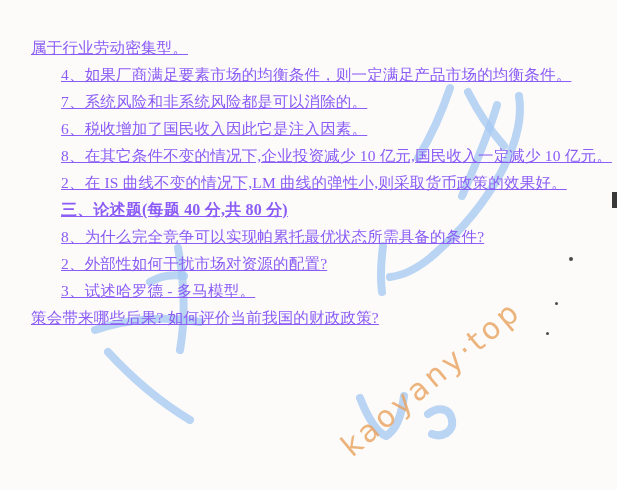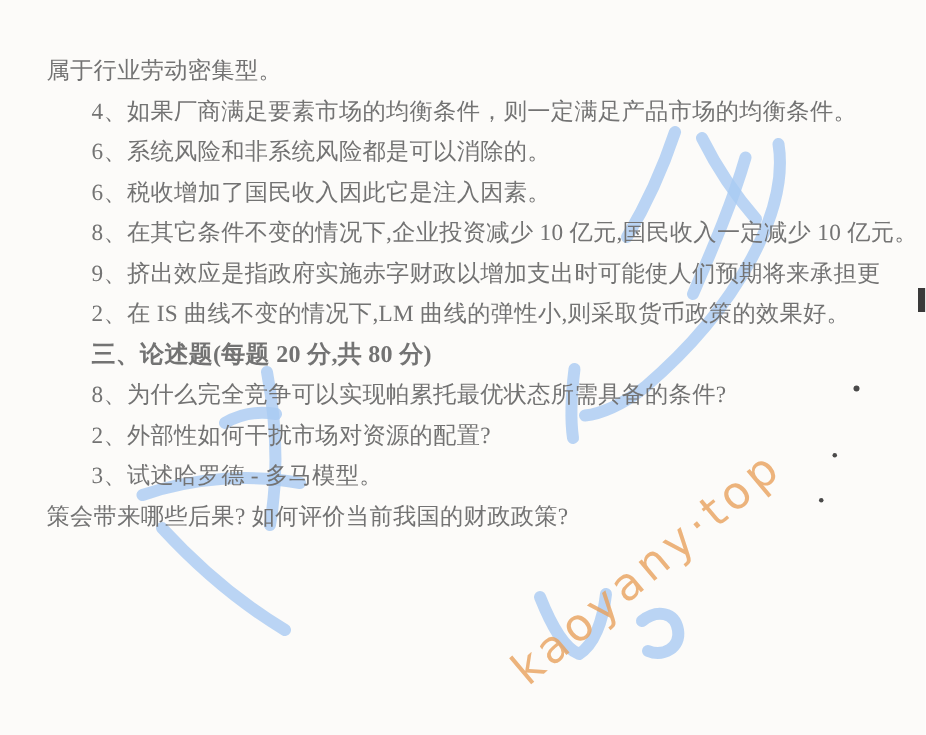--- a/index.html
+++ b/index.html
@@ -12,23 +12,24 @@
   }
   .wm-layer{
     position:absolute;left:0;top:0;width:617px;height:490px;
     pointer-events:none;
   }
   .doc{
     position:absolute;left:31px;top:34px;width:580px;
   }
   .line{
     height:27px;line-height:27px;
-    font-size:15.5px;color:#737373;
+    font-size:15.5px;color:#8b5cf6;
     white-space:nowrap;
     letter-spacing:.2px;
+    text-decoration:underline;
   }
   .indent{padding-left:30px;}
   .bold{font-weight:bold;font-size:16px;}
   .speck{
     position:absolute;background:#4a4a4a;border-radius:50%;
   }
   .edge-mark{
     position:absolute;background:#3a3a3a;
   }
   .wm-url{
@@ -59,26 +60,25 @@
       <path class="wm-stroke" d="M108,352 C132,378 160,402 190,420" stroke="#a9cbf2"></path>
       <path class="wm-stroke" d="M360,398 C368,418 376,432 386,436 C396,430 402,414 404,396" stroke="#a9cbf2"></path>
       <path class="wm-stroke" d="M428,414 C438,406 450,408 452,420 C454,432 442,438 432,434" stroke="#a9cbf2"></path>
     </g>
     <text class="wm-url" transform="translate(352,458) rotate(-40)" fill="#e9a25d">kaoyany·top</text>
   </svg>
 
   <div class="doc">
     <div class="line">属于行业劳动密集型。</div>
     <div class="line indent">4、如果厂商满足要素市场的均衡条件，则一定满足产品市场的均衡条件。</div>
-    <div class="line indent">6、系统风险和非系统风险都是可以消除的。</div>
+    <div class="line indent">7、系统风险和非系统风险都是可以消除的。</div>
     <div class="line indent">6、税收增加了国民收入因此它是注入因素。</div>
     <div class="line indent">8、在其它条件不变的情况下,企业投资减少 10 亿元,国民收入一定减少 10 亿元。</div>
-    <div class="line indent">9、挤出效应是指政府实施赤字财政以增加支出时可能使人们预期将来承担更</div>
     <div class="line indent">2、在 IS 曲线不变的情况下,LM 曲线的弹性小,则采取货币政策的效果好。</div>
-    <div class="line indent bold">三、论述题(每题 20 分,共 80 分)</div>
+    <div class="line indent bold">三、论述题(每题 40 分,共 80 分)</div>
     <div class="line indent">8、为什么完全竞争可以实现帕累托最优状态所需具备的条件?</div>
     <div class="line indent">2、外部性如何干扰市场对资源的配置?</div>
     <div class="line indent">3、试述哈罗德 - 多马模型。</div>
     <div class="line">策会带来哪些后果? 如何评价当前我国的财政政策?</div>
   </div>
 
   <div class="speck" style="left:569px;top:257px;width:4px;height:4px;"></div>
   <div class="speck" style="left:555px;top:302px;width:3px;height:3px;"></div>
   <div class="speck" style="left:546px;top:332px;width:3px;height:3px;"></div>
   <div class="edge-mark" style="left:612px;top:192px;width:5px;height:16px;"></div>

